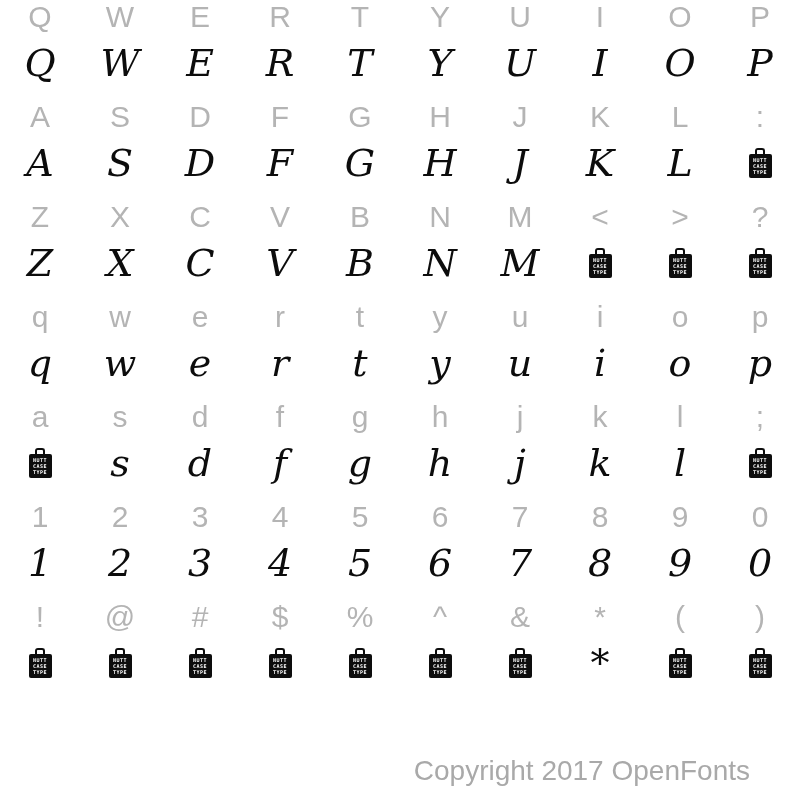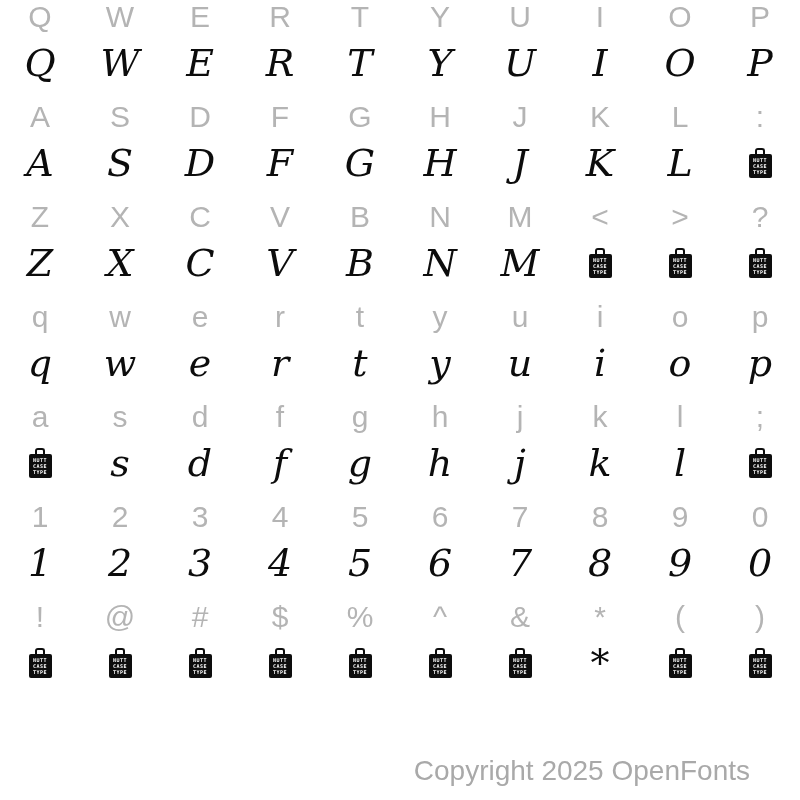--- a/index.html
+++ b/index.html
@@ -417,13 +417,13 @@
               <span class="bag-line">NUTT</span>
               <span class="bag-line">CASE</span>
               <span class="bag-line">TYPE</span>
             </span>
           </span>
         </span>
       </div>
     </div>
   </div>
 
-<div class="copyright">Copyright 2025 OpenFonts</div>
+<div class="copyright">Copyright 2017 OpenFonts</div>
 
 </body></html>

